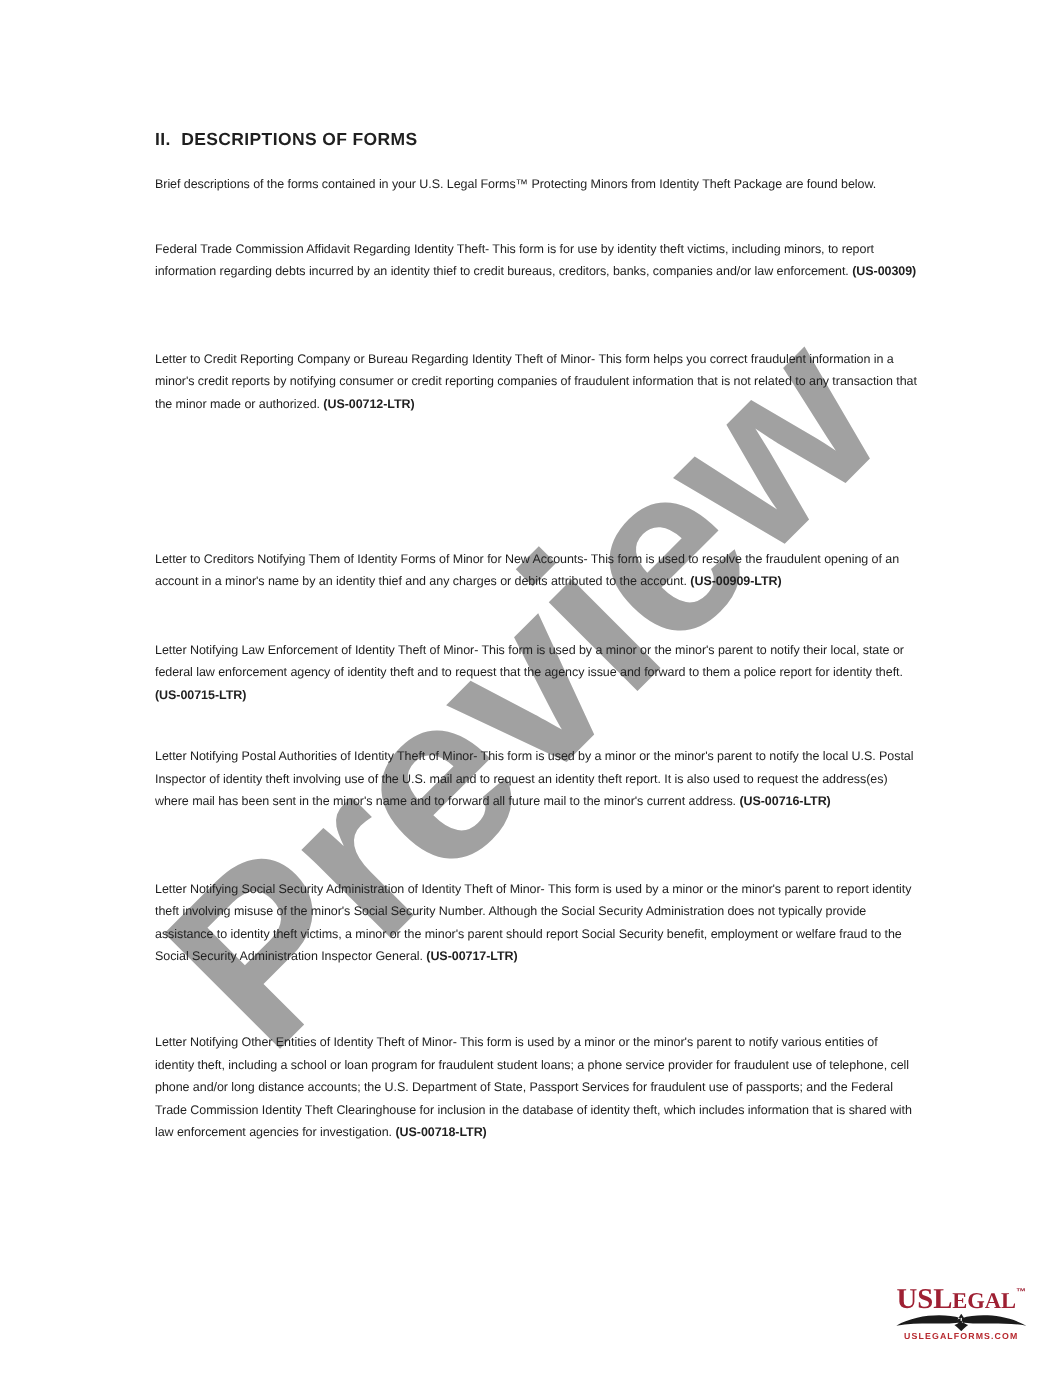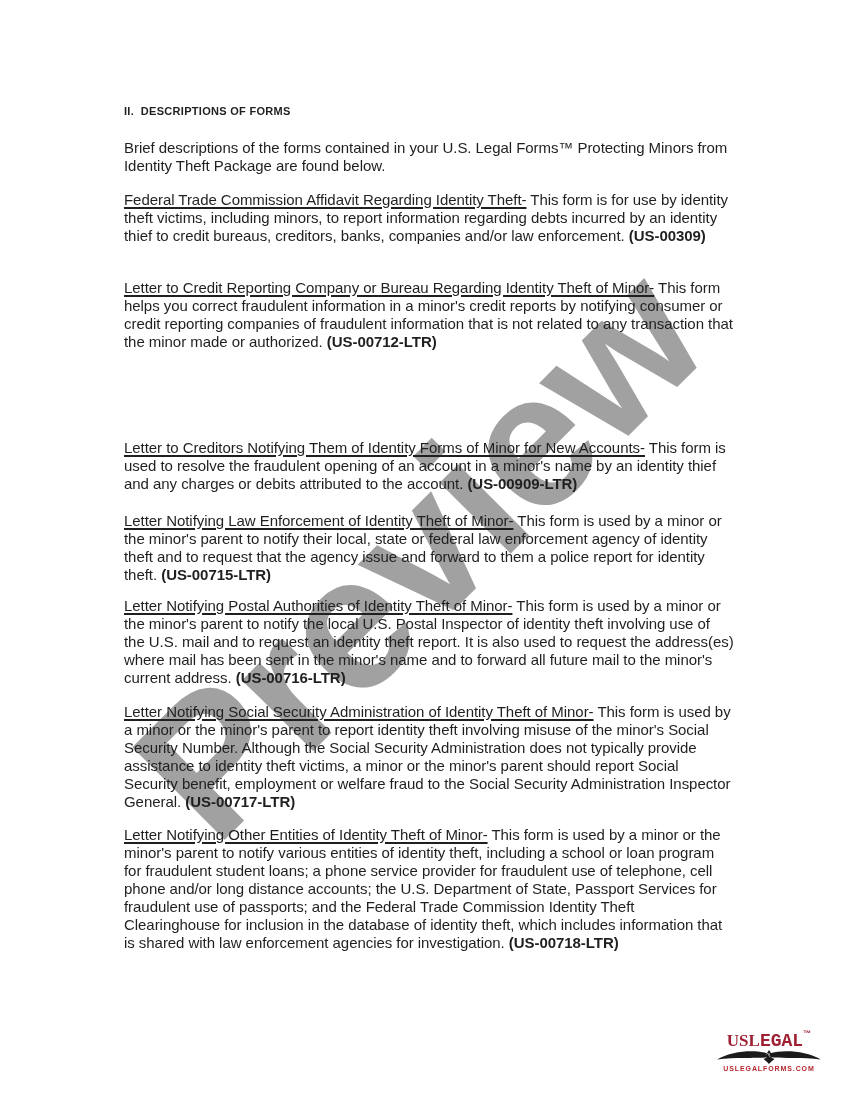--- a/index.html
+++ b/index.html
@@ -22,54 +22,53 @@
     color: #a1a1a1;
     white-space: nowrap;
     z-index: 0;
     letter-spacing: -2px;
     user-select: none;
   }
   .para {
     position: absolute;
     left: 124px;
     width: 610px;
-    font-size: 15px;
+    font-size: 10px;
     line-height: 18px;
     z-index: 1;
     letter-spacing: -0.05px;
   }
   .title {
     font-weight: bold;
-    font-size: 11px;
+    font-size: 14px;
     letter-spacing: 0.3px;
     white-space: pre-wrap;
   }
   .form-heading {
-    text-decoration: underline;
     text-decoration-thickness: 1.5px;
     text-underline-offset: 2px;
   }
   .form-code { font-weight: bold; }
   .logo {
     position: absolute;
     left: 706px;
     top: 1024px;
     width: 126px;
     text-align: center;
     z-index: 1;
   }
   .logo-row {
     font-family: "Liberation Serif", "DejaVu Serif", serif;
     font-weight: bold;
     color: #9e2033;
     white-space: nowrap;
     line-height: 20px;
   }
-  .logo-big { font-size: 17px; text-align: right; }
-  .logo-small { font-size: 18px; font-family: Liberation Mono, monospace; }
+  .logo-big { font-size: 23px; text-align: right; }
+  .logo-small { font-size: 18px; }
   .logo-tm {
     font-size: 8px;
     vertical-align: 10px;
     font-family: "Liberation Sans", sans-serif;
   }
   .logo-eagle { display: block; margin: -1px auto 0 auto; }
   .logo-site {
     font-size: 7px;
     font-weight: bold;
     letter-spacing: 0.9px;

